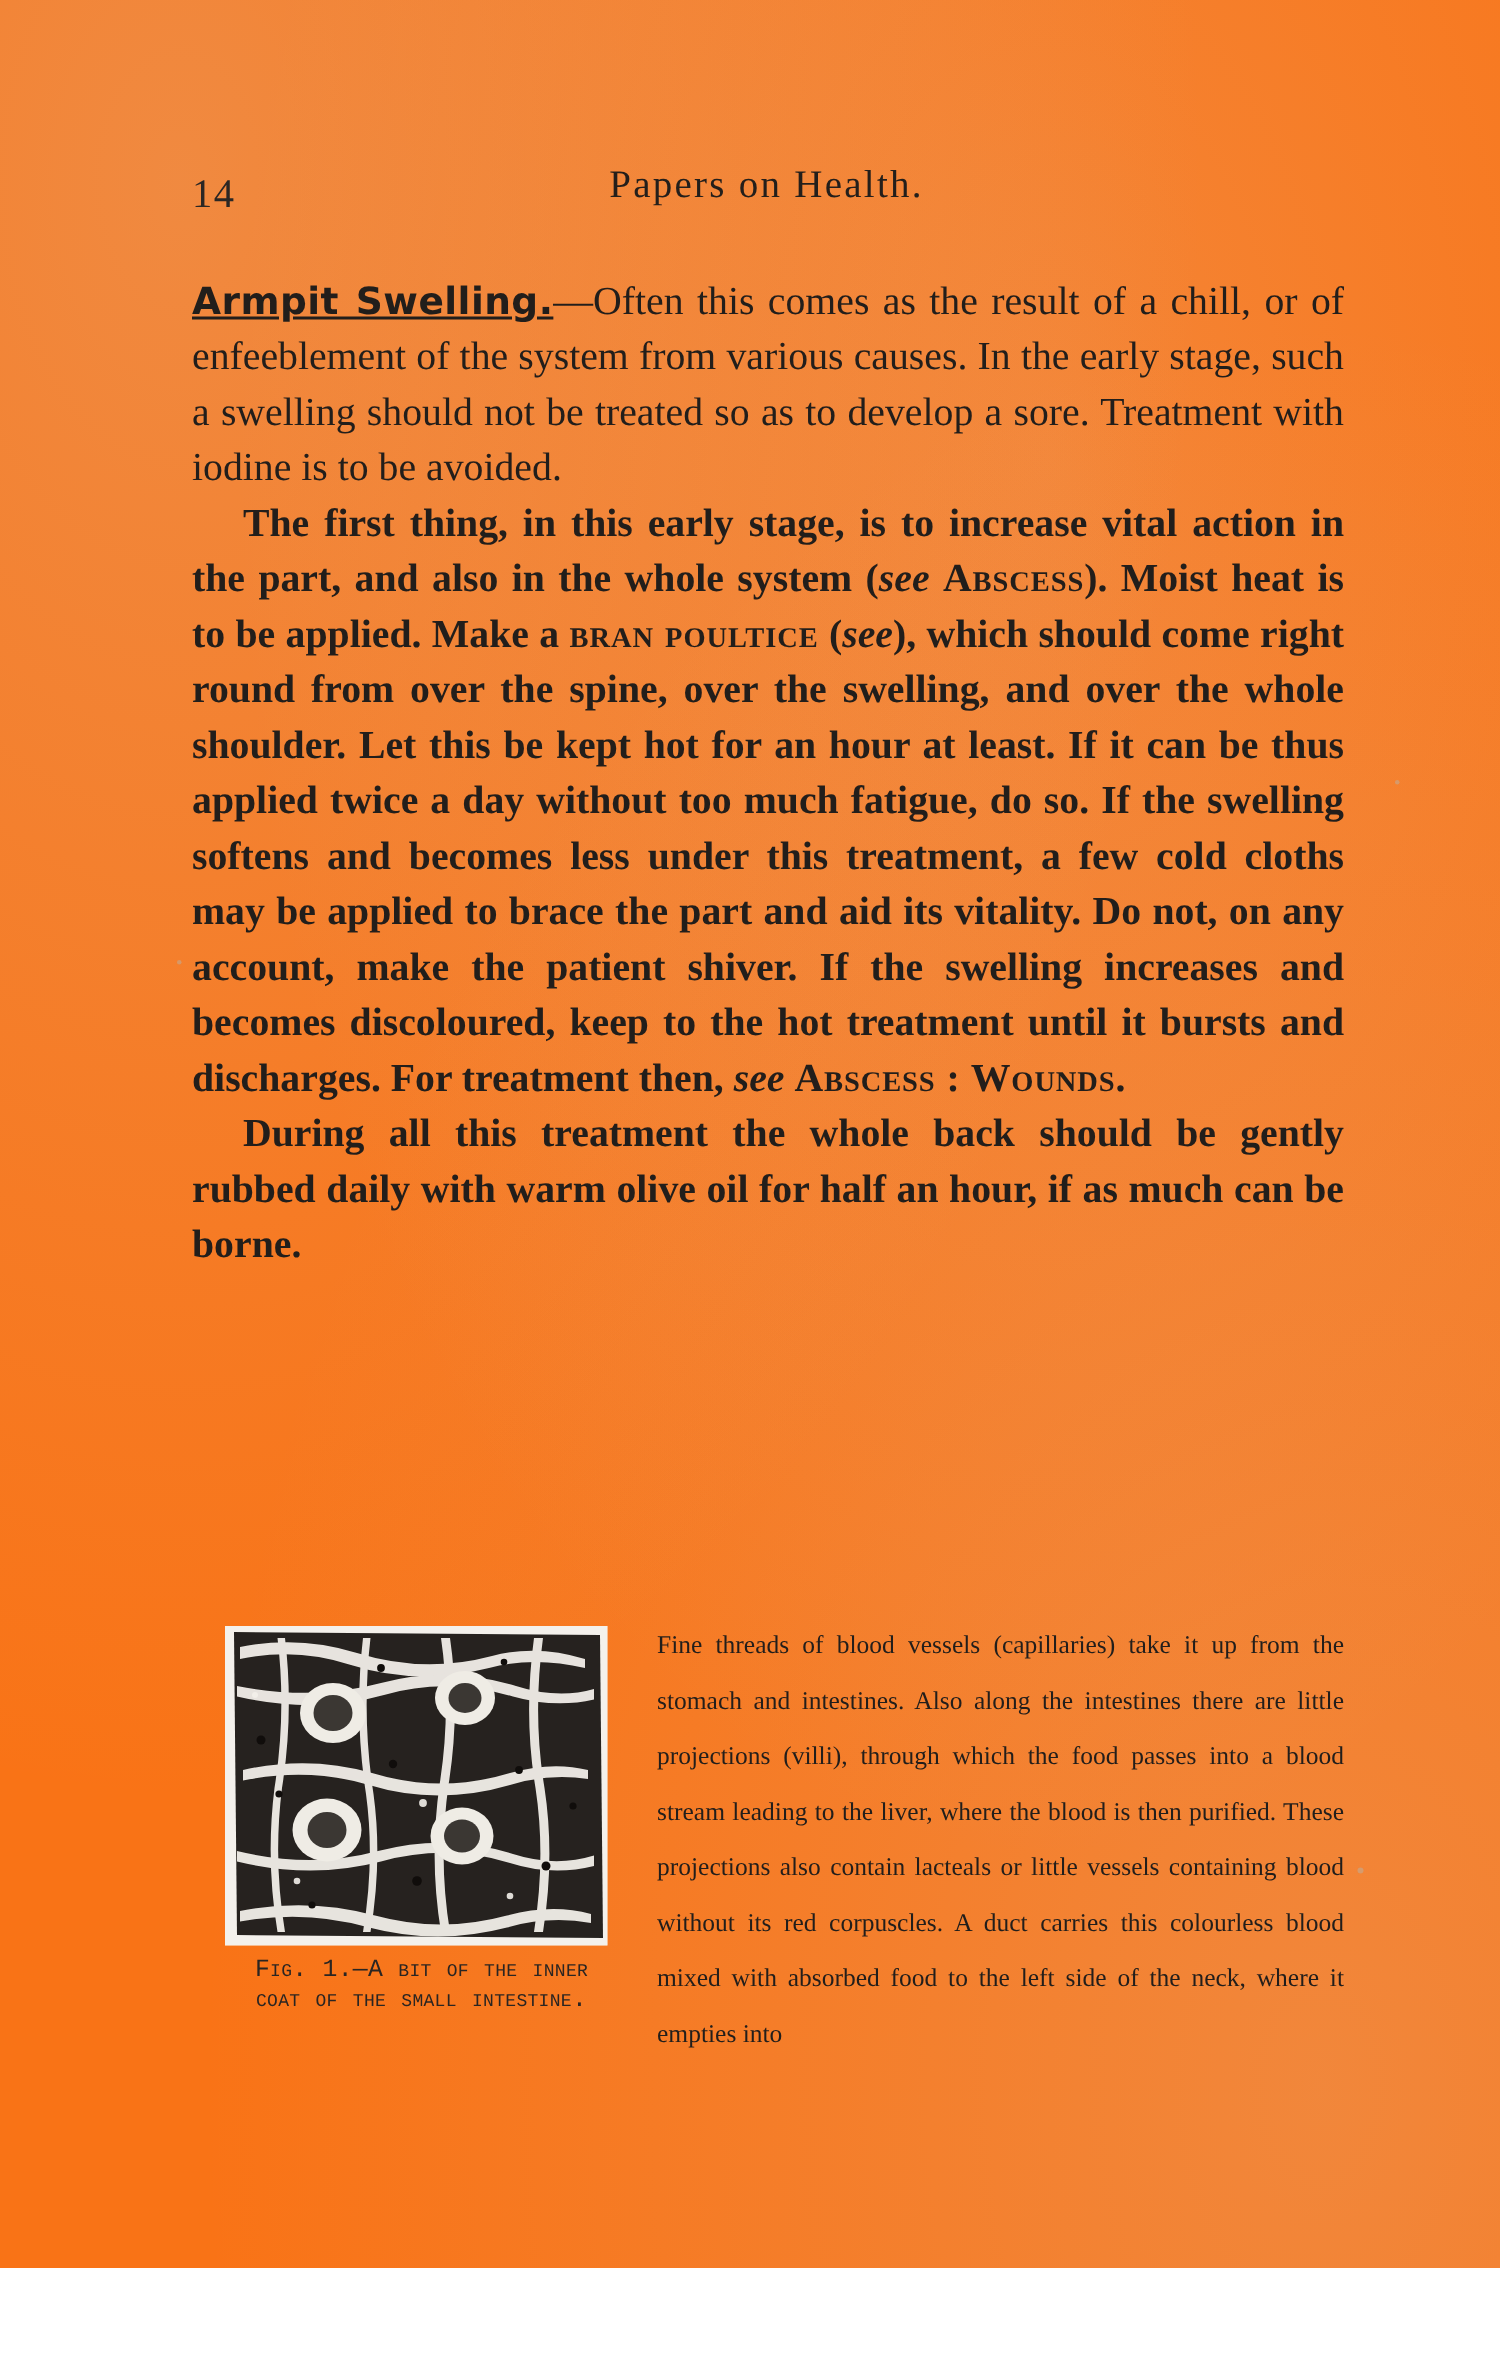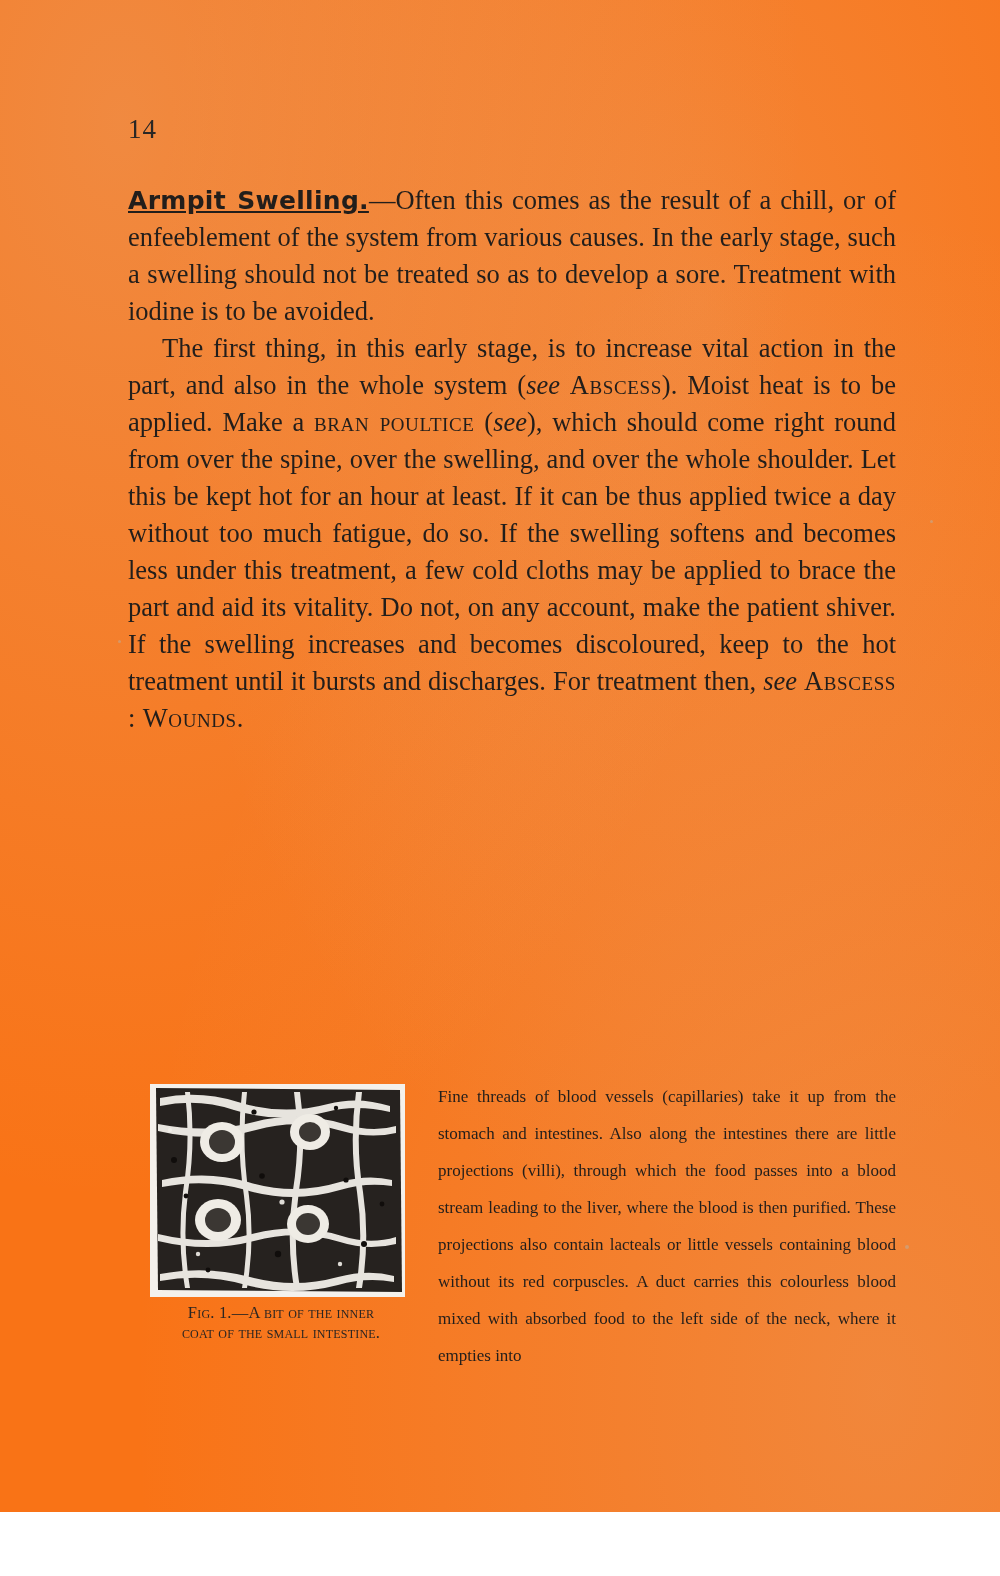--- a/index.html
+++ b/index.html
@@ -74,20 +74,21 @@
     text-align: justify;
     text-justify: inter-word;
     color: #221e1b;
     hyphens: manual;
   }
   p.para + p.para {
     margin-top: 0px;
   }
   p.indent {
     text-indent: 34px;
+    font-weight: bold;
   }
   .runin {
     font-family: "DejaVu Sans", sans-serif;
     font-weight: bold;
     font-size: 25px;
     letter-spacing: 0.3px;
     text-decoration: underline;
   }
   .sc {
     font-variant: small-caps;
@@ -101,20 +102,21 @@
   .figure-wrap {
     position: absolute;
     left: 128px;
     top: 1078px;
     width: 768px;
   }
   .figure {
     float: left;
     width: 266px;
     margin: 6px 22px 2px 22px;
+    font-family: Liberation Mono, monospace;
   }
   .figure .cut {
     width: 255px;
     height: 213px;
     position: relative;
     overflow: hidden;
     background: #f6f3ee;
   }
   .figure .cut svg {
     display: block;
@@ -145,32 +147,34 @@
     opacity: 0.5;
   }
 </style>
 </head>
 <body>
 
 <div class="page">
 
   <div class="header">
     <div class="folio">14</div>
+    <div class="running-head">Papers on Health.</div>
   </div>
 
   <div class="body-col">
 
     <p class="para">
       <span class="runin">Armpit Swelling.</span><span>—Often this comes as the result of a chill, or of enfeeblement of the system from various causes. In the early stage, such a swelling should not be treated so as to develop a sore. Treatment with iodine is to be avoided.</span>
     </p>
 
     <p class="para indent">
       <span>The first thing, in this early stage, is to increase vital action in the part, and also in the whole system (</span><span class="it">see</span><span> </span><span class="sc">Abscess</span><span>). Moist heat is to be applied. Make a </span><span class="sc">bran poultice</span><span> (</span><span class="it">see</span><span>), which should come right round from over the spine, over the swelling, and over the whole shoulder. Let this be kept hot for an hour at least. If it can be thus applied twice a day without too much fatigue, do so. If the swelling softens and becomes less under this treatment, a few cold cloths may be applied to brace the part and aid its vitality. Do not, on any account, make the patient shiver. If the swelling increases and becomes discoloured, keep to the hot treatment until it bursts and discharges. For treatment then, </span><span class="it">see</span><span> </span><span class="sc">Abscess : Wounds</span><span>.</span>
     </p>
 
+    <p class="para indent">During all this treatment the whole back should be gently rubbed daily with warm olive oil for half an hour, if as much can be borne.</p>
 
   </div>
 
   <div class="figure-wrap">
 
     <div class="figure">
       <div class="cut">
         <svg width="255" height="213" viewBox="0 0 255 213" xmlns="http://www.w3.org/2000/svg" aria-hidden="true">
           <rect x="0" y="0" width="255" height="213" fill="#f4f1ec"></rect>
 

